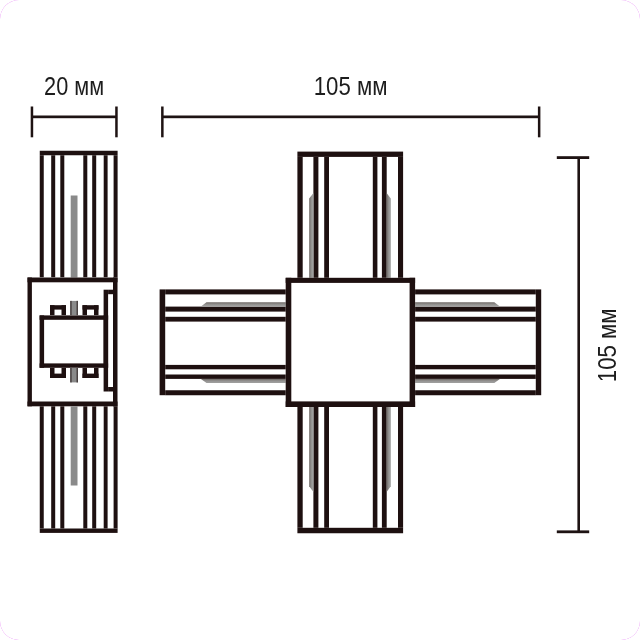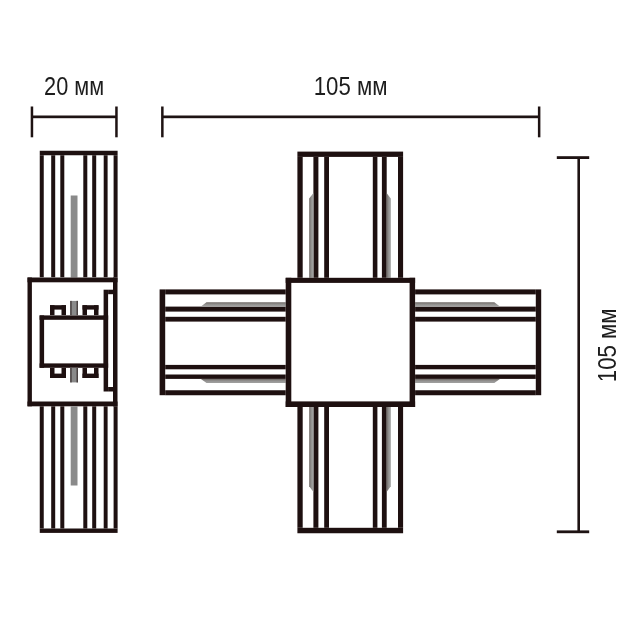--- a/index.html
+++ b/index.html
@@ -1,16 +1,16 @@
 <!DOCTYPE html>
 <html><head>
 <meta charset="utf-8">
 <style>
   html,body{margin:0;padding:0;background:#ffffff;}
-  #page{width:640px;height:640px;position:relative;background:#d946ef;overflow:hidden;}
+  #page{width:640px;height:640px;position:relative;background:#d946ef;overflow:hidden;border-radius:19px;}
   svg{display:block;}
   text{font-family:"Liberation Sans", sans-serif;fill:#1d1d1d;}
 </style>
 </head>
 <body>
 <div id="page">
 <svg width="640" height="640" viewBox="0 0 640 640" xmlns="http://www.w3.org/2000/svg">
 
   <rect x="0" y="0" width="640" height="640" fill="#ffffff"></rect>
   <defs>

